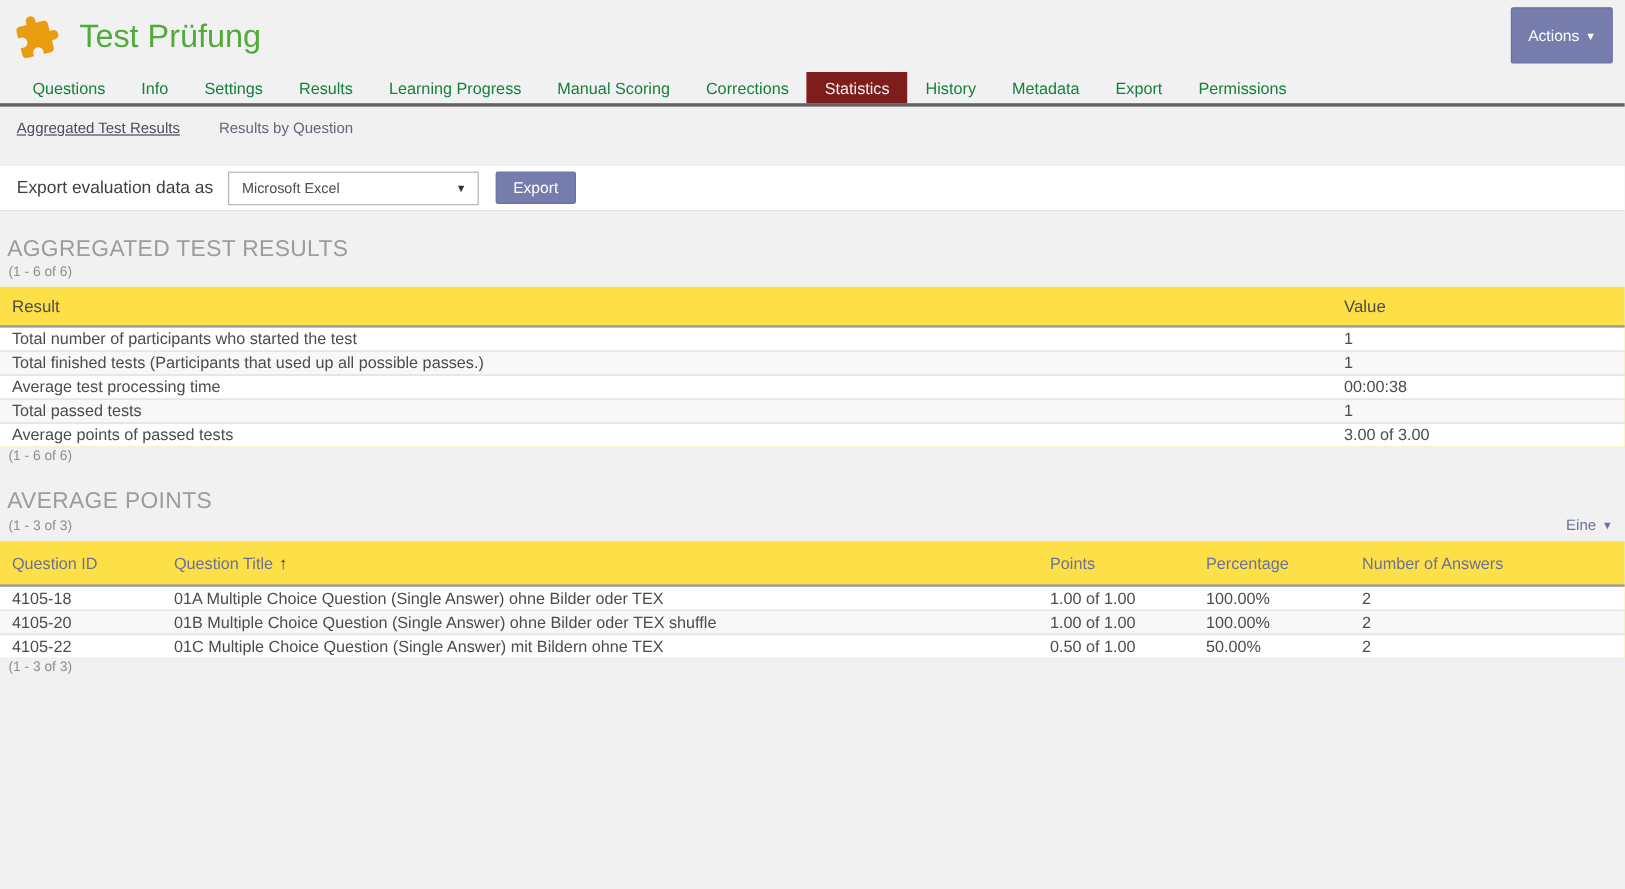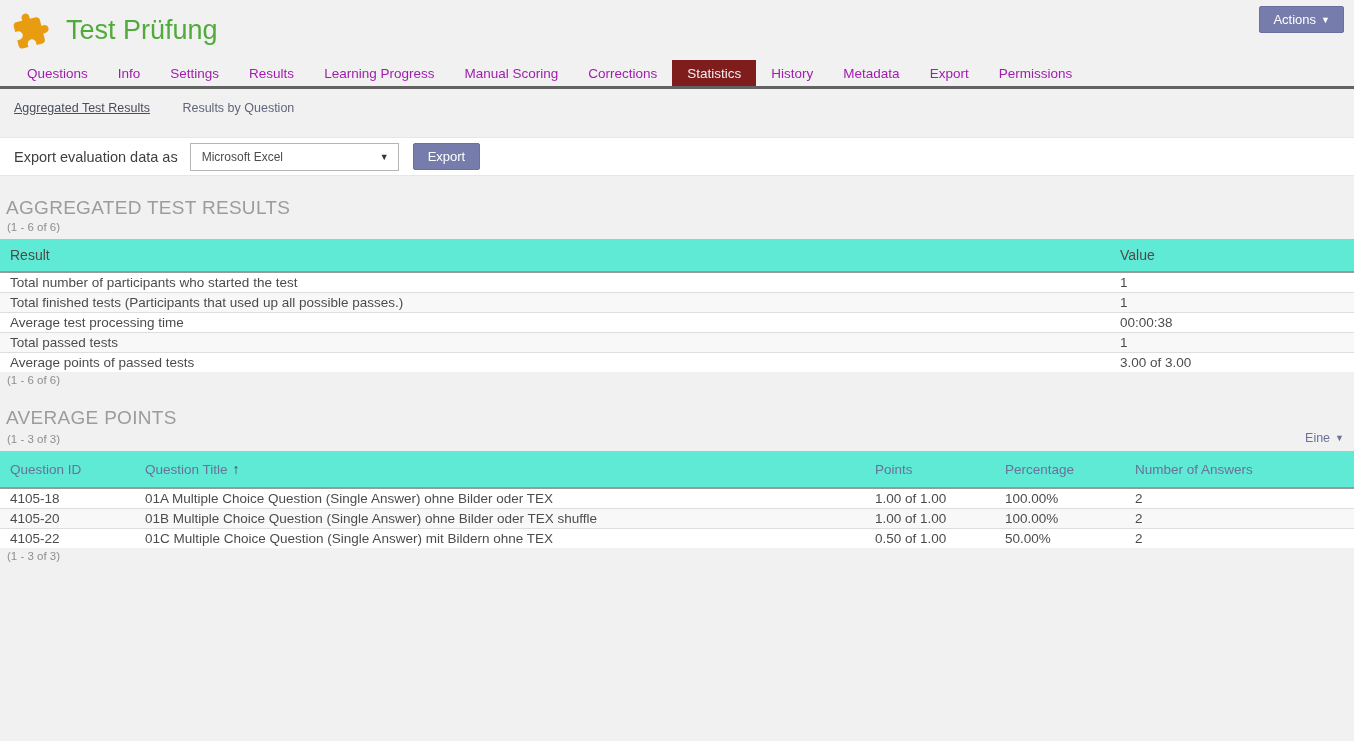--- a/index.html
+++ b/index.html
@@ -26,38 +26,38 @@
     color: #51ab3b;
     margin-left: 16px;
   }
   .btn {
     background: #767cab;
     color: #ffffff;
     border: 1px solid #6a70a0;
     border-radius: 2px;
     font-family: "Liberation Sans", sans-serif;
     font-size: 13px;
-    padding: 5px 13px;
+    padding: 15px 13px;
     cursor: pointer;
   }
   .actions-btn { position: absolute; right: 10px; top: 6px; }
   .caret { font-size: 9px; margin-left: 5px; vertical-align: 1px; }
 
   
   .tabs {
     display: flex;
     padding-left: 12px;
     border-bottom: 3px solid #626262;
     background: #f1f1f1;
   }
   .tab {
     display: inline-block;
     padding: 6px 15px 5px 15px;
     font-size: 13.5px;
-    color: #a21caf;
+    color: #15803d;
     text-decoration: none;
     cursor: pointer;
     white-space: nowrap;
   }
   .tab.active { background: #7f1d1d; color: #efefef; }
 
   
   .subtabs { padding: 9px 0 10px 14px; background: #f1f1f1; }
   .subtab {
     font-size: 12.5px;
@@ -132,21 +132,21 @@
     color: #6b7199;
     text-decoration: none;
     cursor: pointer;
     margin-bottom: 6px;
   }
 
   
   table {
     width: 100%;
     border-collapse: collapse;
-    background: #5eead4;
+    background: #fde047;
     table-layout: fixed;
   }
   th {
     text-align: left;
     font-weight: 400;
     font-size: 14px;
     color: #4c4c4c;
     padding: 8px 10px;
     border-bottom: 2px solid #9a9a9a;
   }

